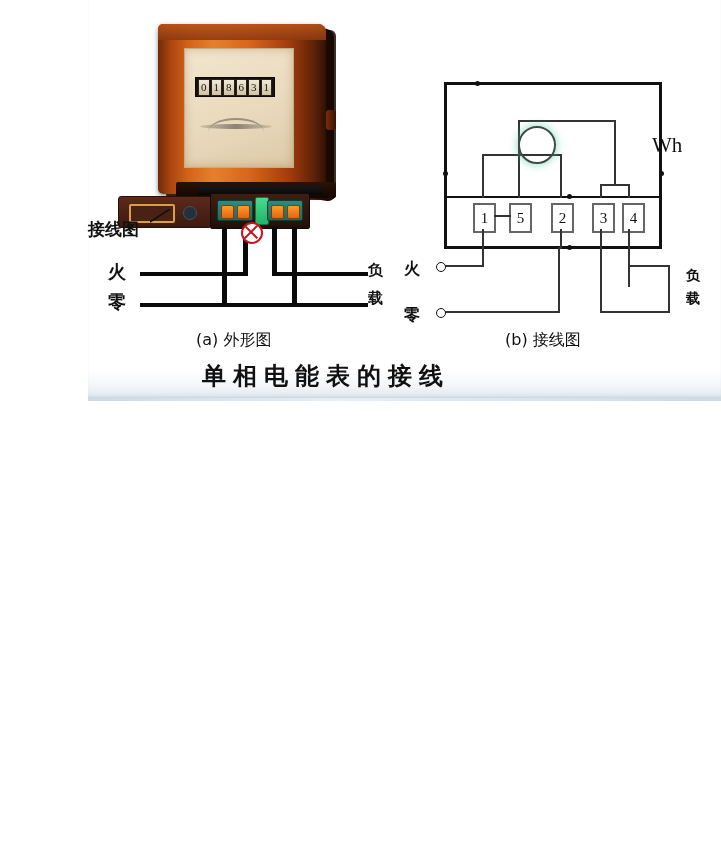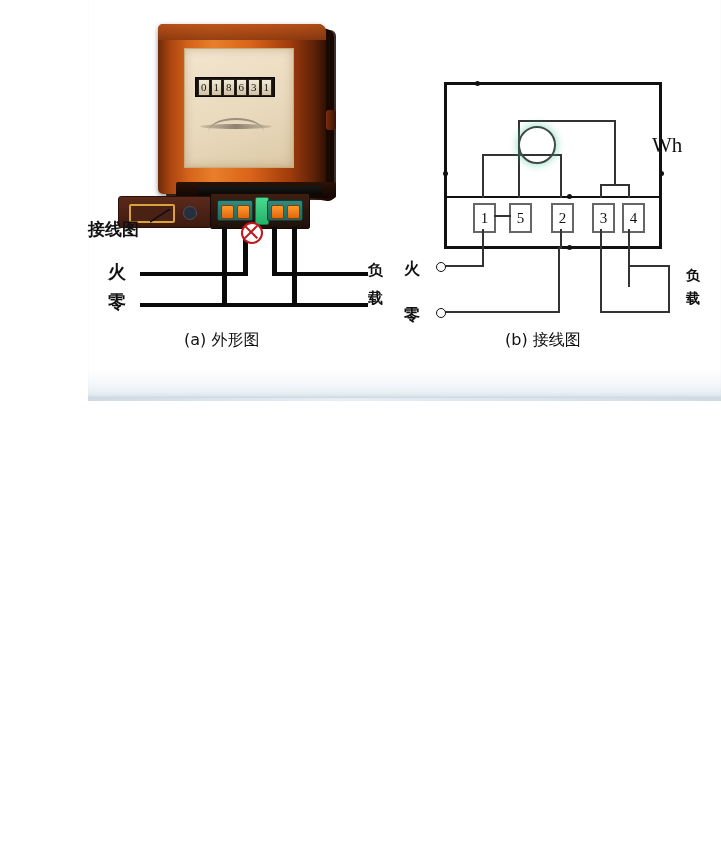--- a/index.html
+++ b/index.html
@@ -173,21 +173,21 @@
   #lbl-fu-b{position:absolute;left:686px;top:267px;font-size:14px;}
   #lbl-zai-b{position:absolute;left:686px;top:290px;font-size:14px;}
   #lbl-huo-b{position:absolute;left:404px;top:259px;font-size:16px;}
   #lbl-ling-b{position:absolute;left:404px;top:305px;font-size:16px;}
 
   
   .caption{
     position:absolute;font-family:"DejaVu Sans","Liberation Sans",sans-serif;
     font-size:16px;color:#111;
   }
-  #cap-a{left:184px;top:330px;}
+  #cap-a{left:196px;top:330px;}
   #cap-b{left:505px;top:330px;}
   #fig-title{
     position:absolute;left:202px;top:360px;font-size:24px;font-weight:700;
     letter-spacing:7px;color:#111;
     font-family:"DejaVu Sans","Liberation Sans",sans-serif;
   }
 
   
   #bottom-panel{position:absolute;left:0;top:404px;width:721px;height:448px;background:#fff;}
 </style>
@@ -313,20 +313,21 @@
     <div class="node-o" style="left:436px;top:308px;"></div>
     <div id="lamp"></div>
 
     <div class="cn" id="lbl-huo-b">火</div>
     <div class="cn" id="lbl-ling-b">零</div>
     <div class="cn" id="lbl-fu-b">负</div>
     <div class="cn" id="lbl-zai-b">载</div>
 
     <div class="caption" id="cap-a">(a) 外形图</div>
     <div class="caption" id="cap-b">(b) 接线图</div>
+    <div id="fig-title">单相电能表的接线</div>
 
     <div id="panel-divider"></div>
   </div>
 
   <div id="bottom-panel">
     
     
     
     
 

